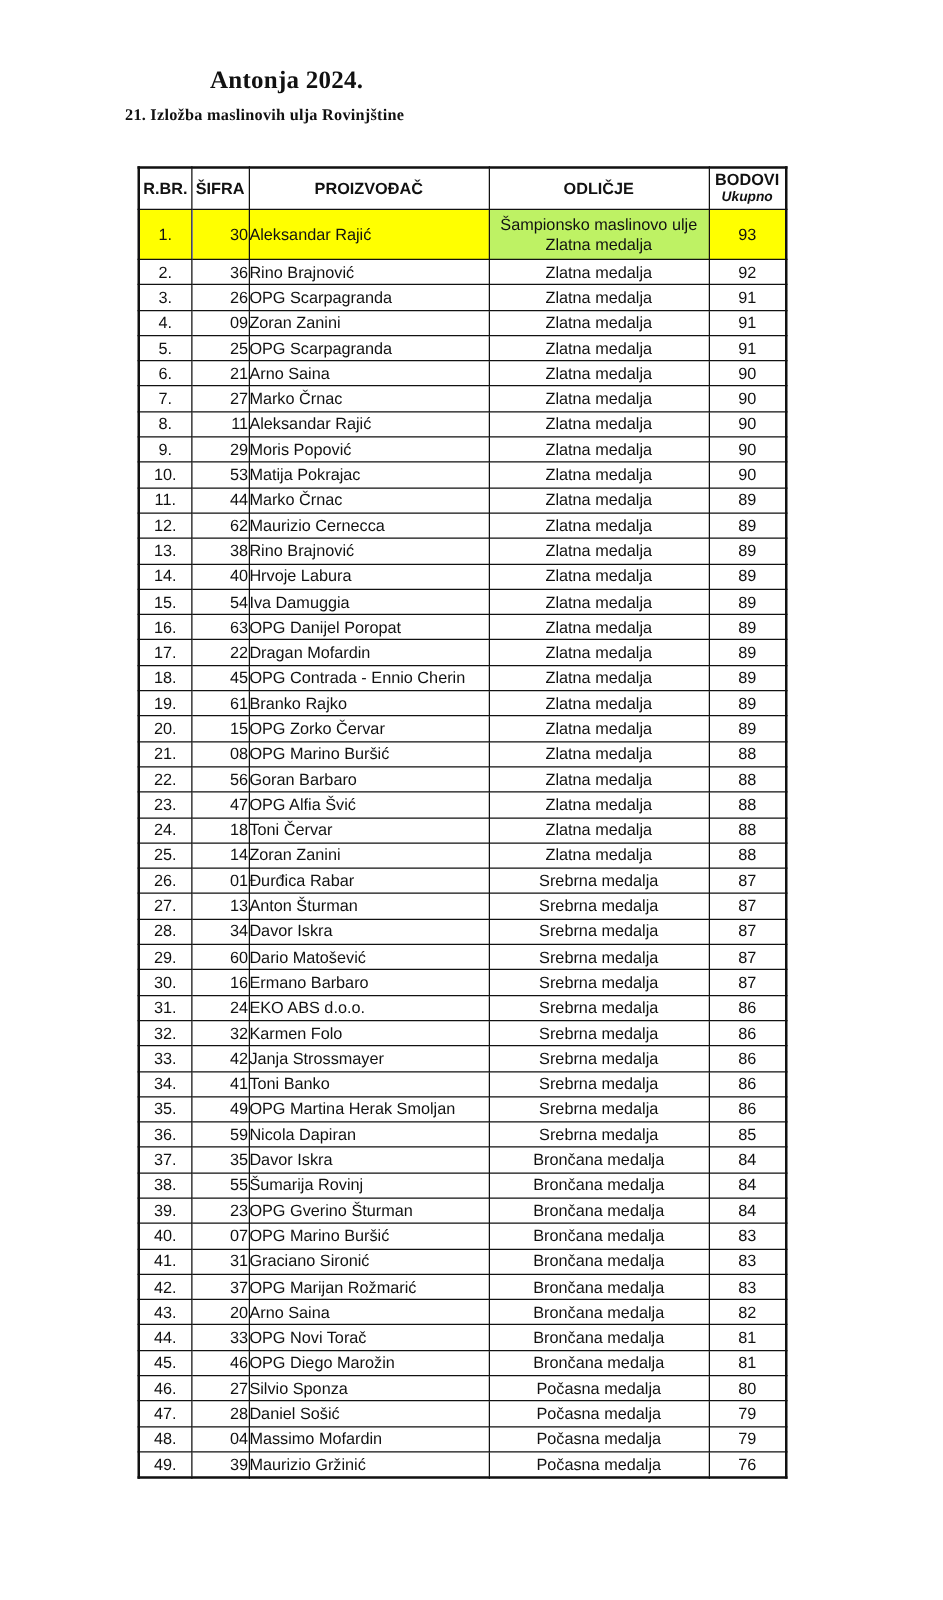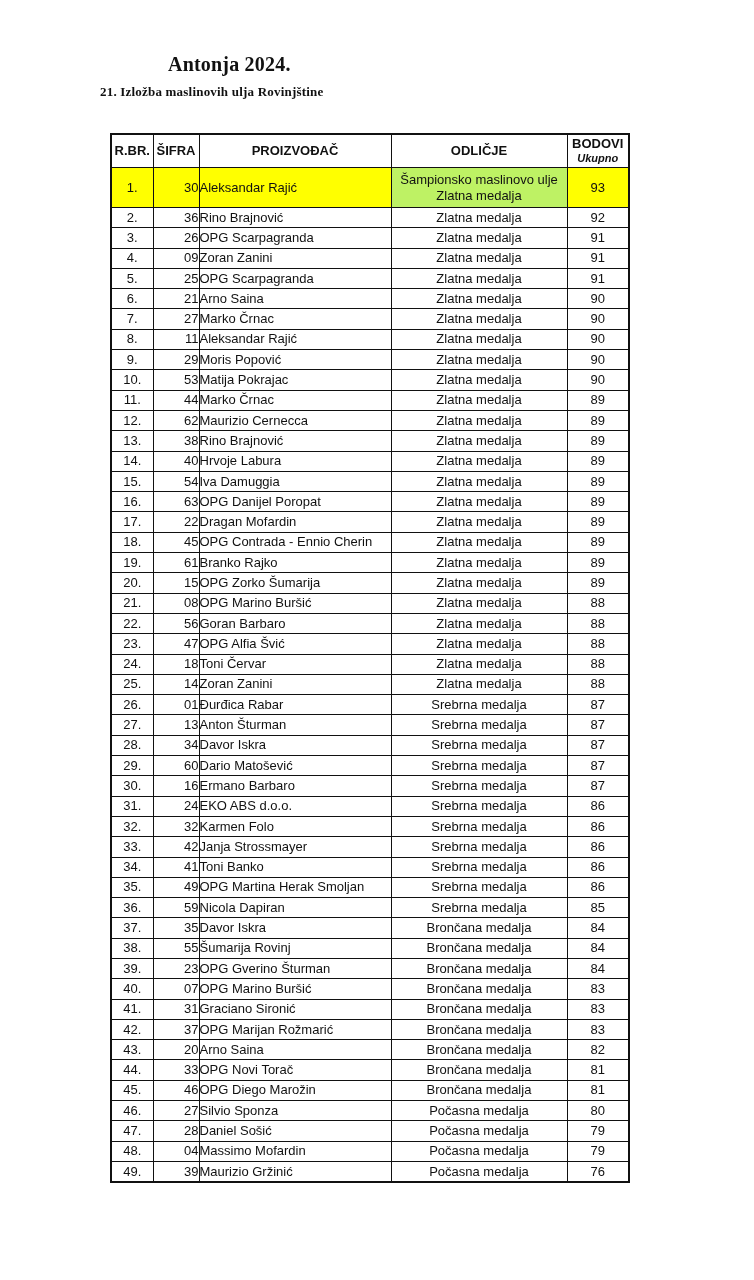--- a/index.html
+++ b/index.html
@@ -248,21 +248,21 @@
       <tr>
         <td class="rbr">19.</td>
         <td class="sifra">61</td>
         <td class="proiz">Branko Rajko</td>
         <td class="odl">Zlatna medalja</td>
         <td class="bod">89</td>
       </tr>
       <tr>
         <td class="rbr">20.</td>
         <td class="sifra">15</td>
-        <td class="proiz">OPG Zorko Šumarija</td>
+        <td class="proiz">OPG Zorko Červar</td>
         <td class="odl">Zlatna medalja</td>
         <td class="bod">89</td>
       </tr>
       <tr>
         <td class="rbr">21.</td>
         <td class="sifra">08</td>
         <td class="proiz">OPG Marino Buršić</td>
         <td class="odl">Zlatna medalja</td>
         <td class="bod">88</td>
       </tr>

